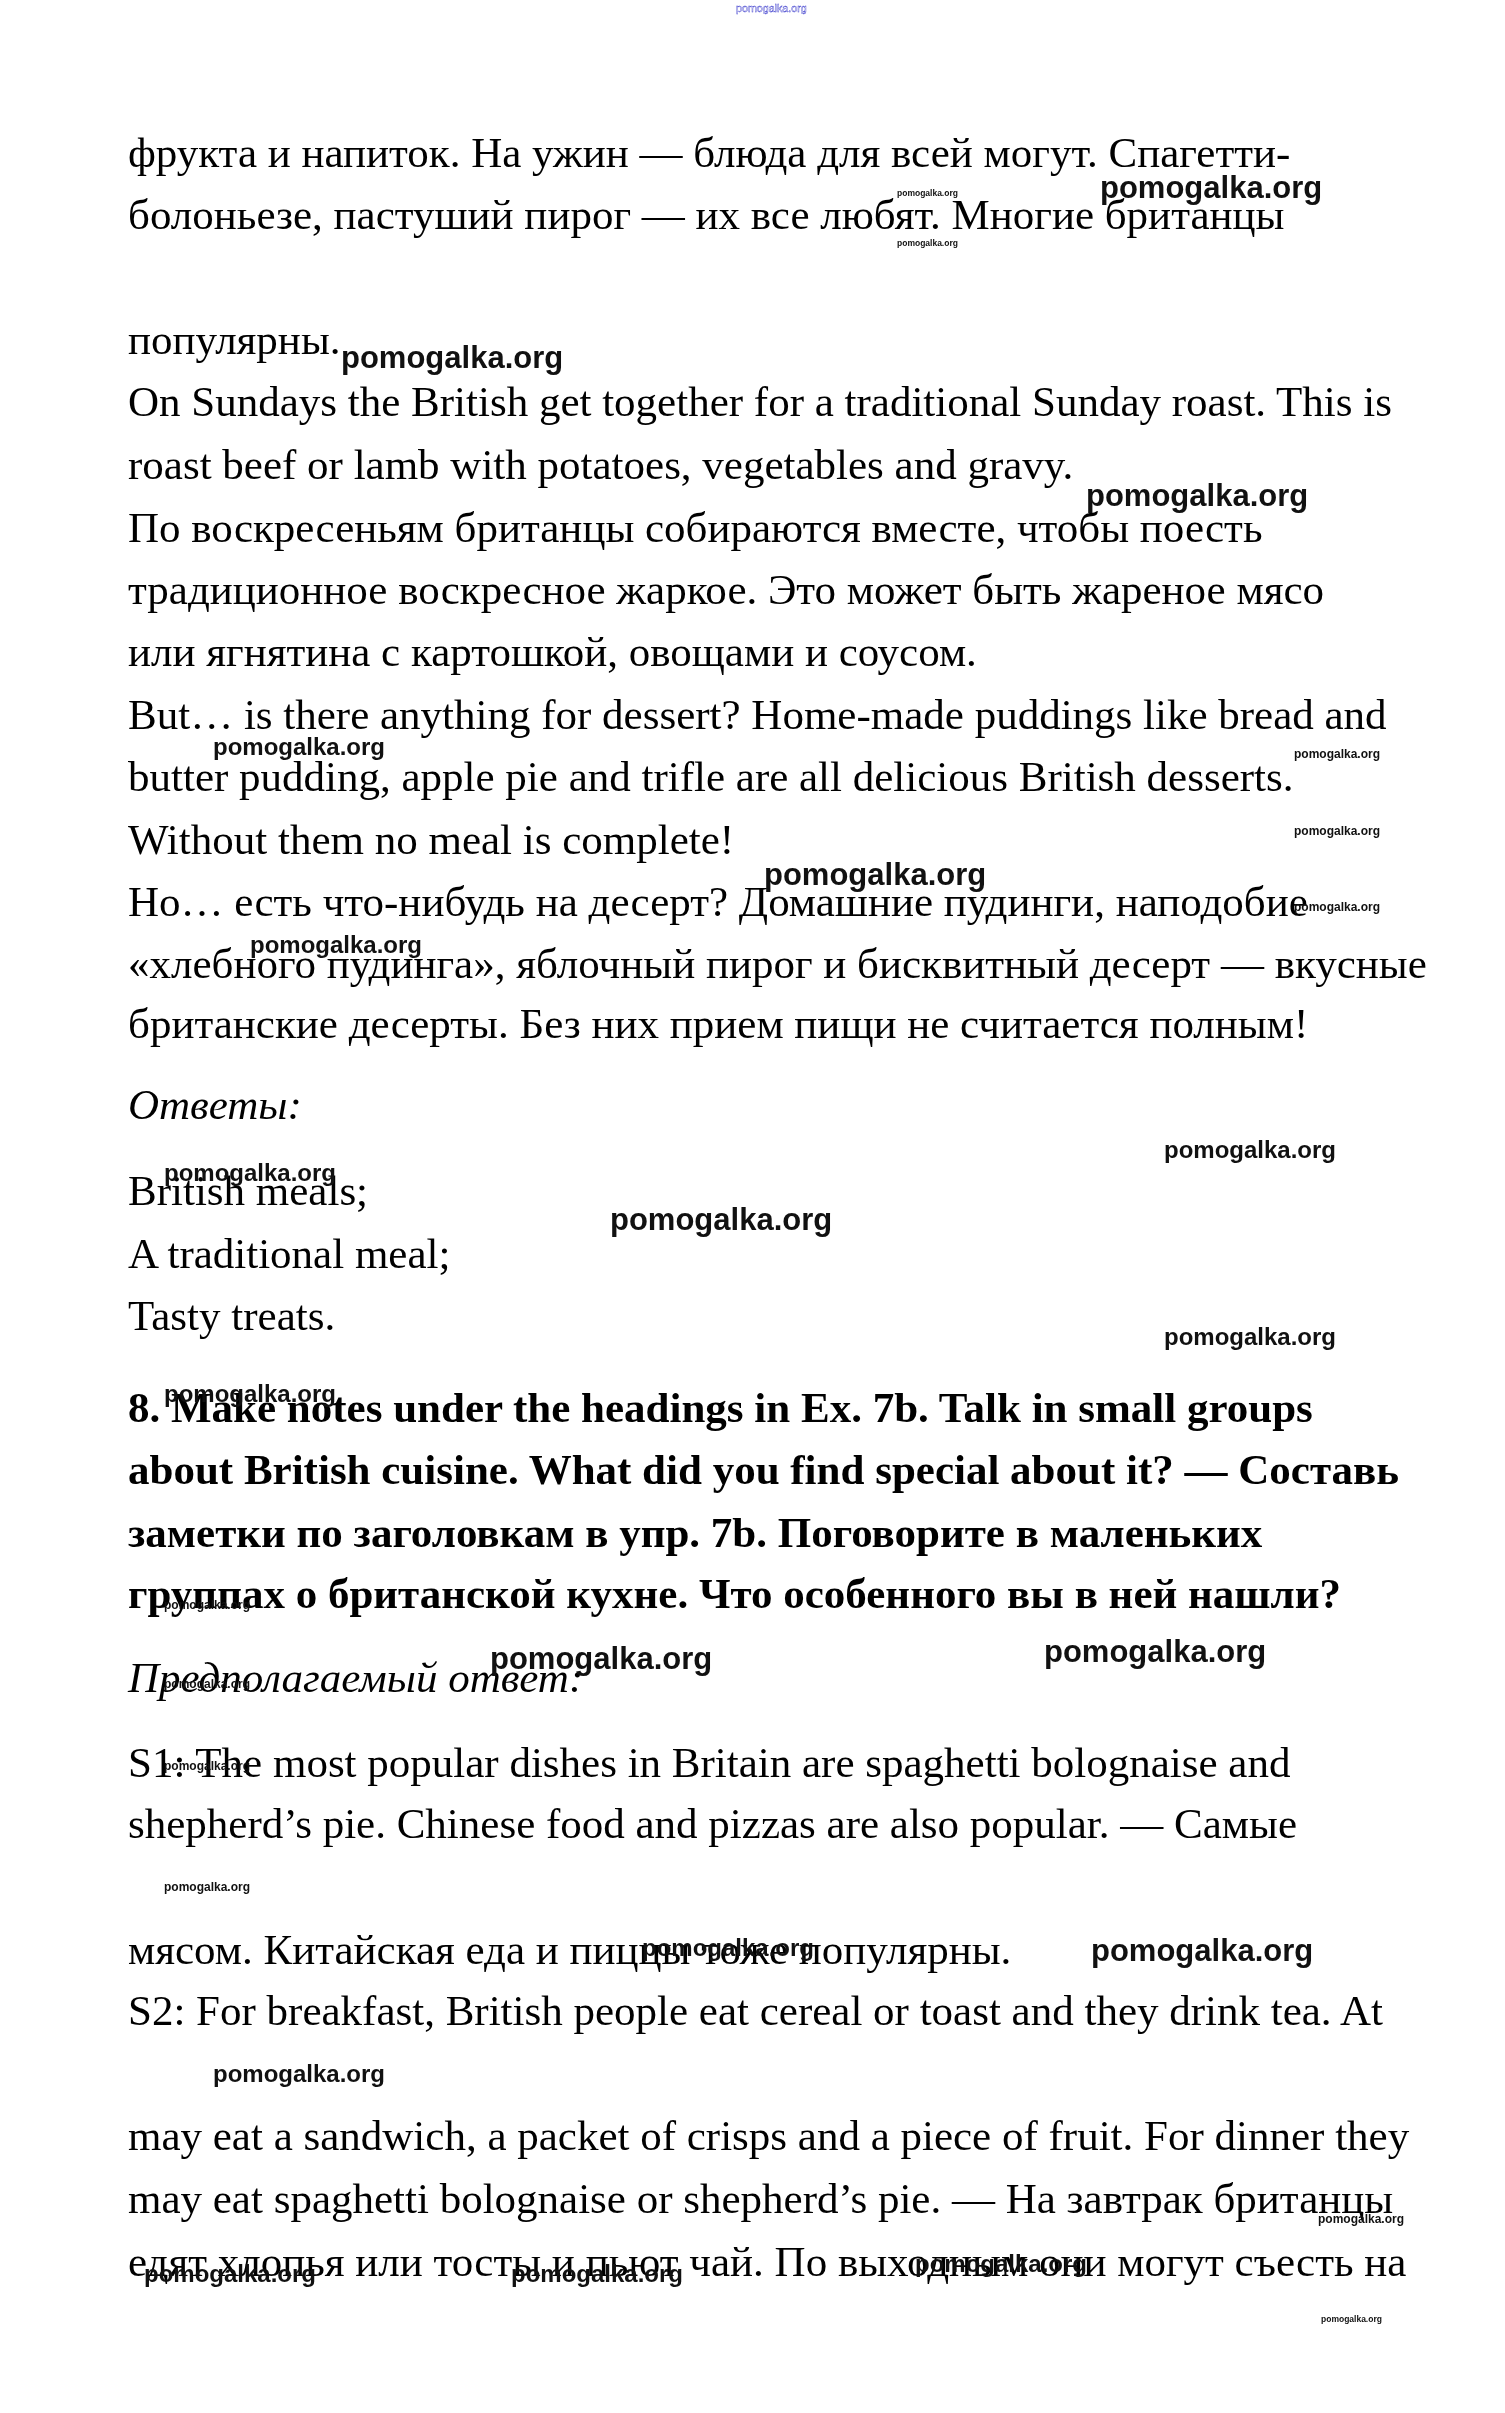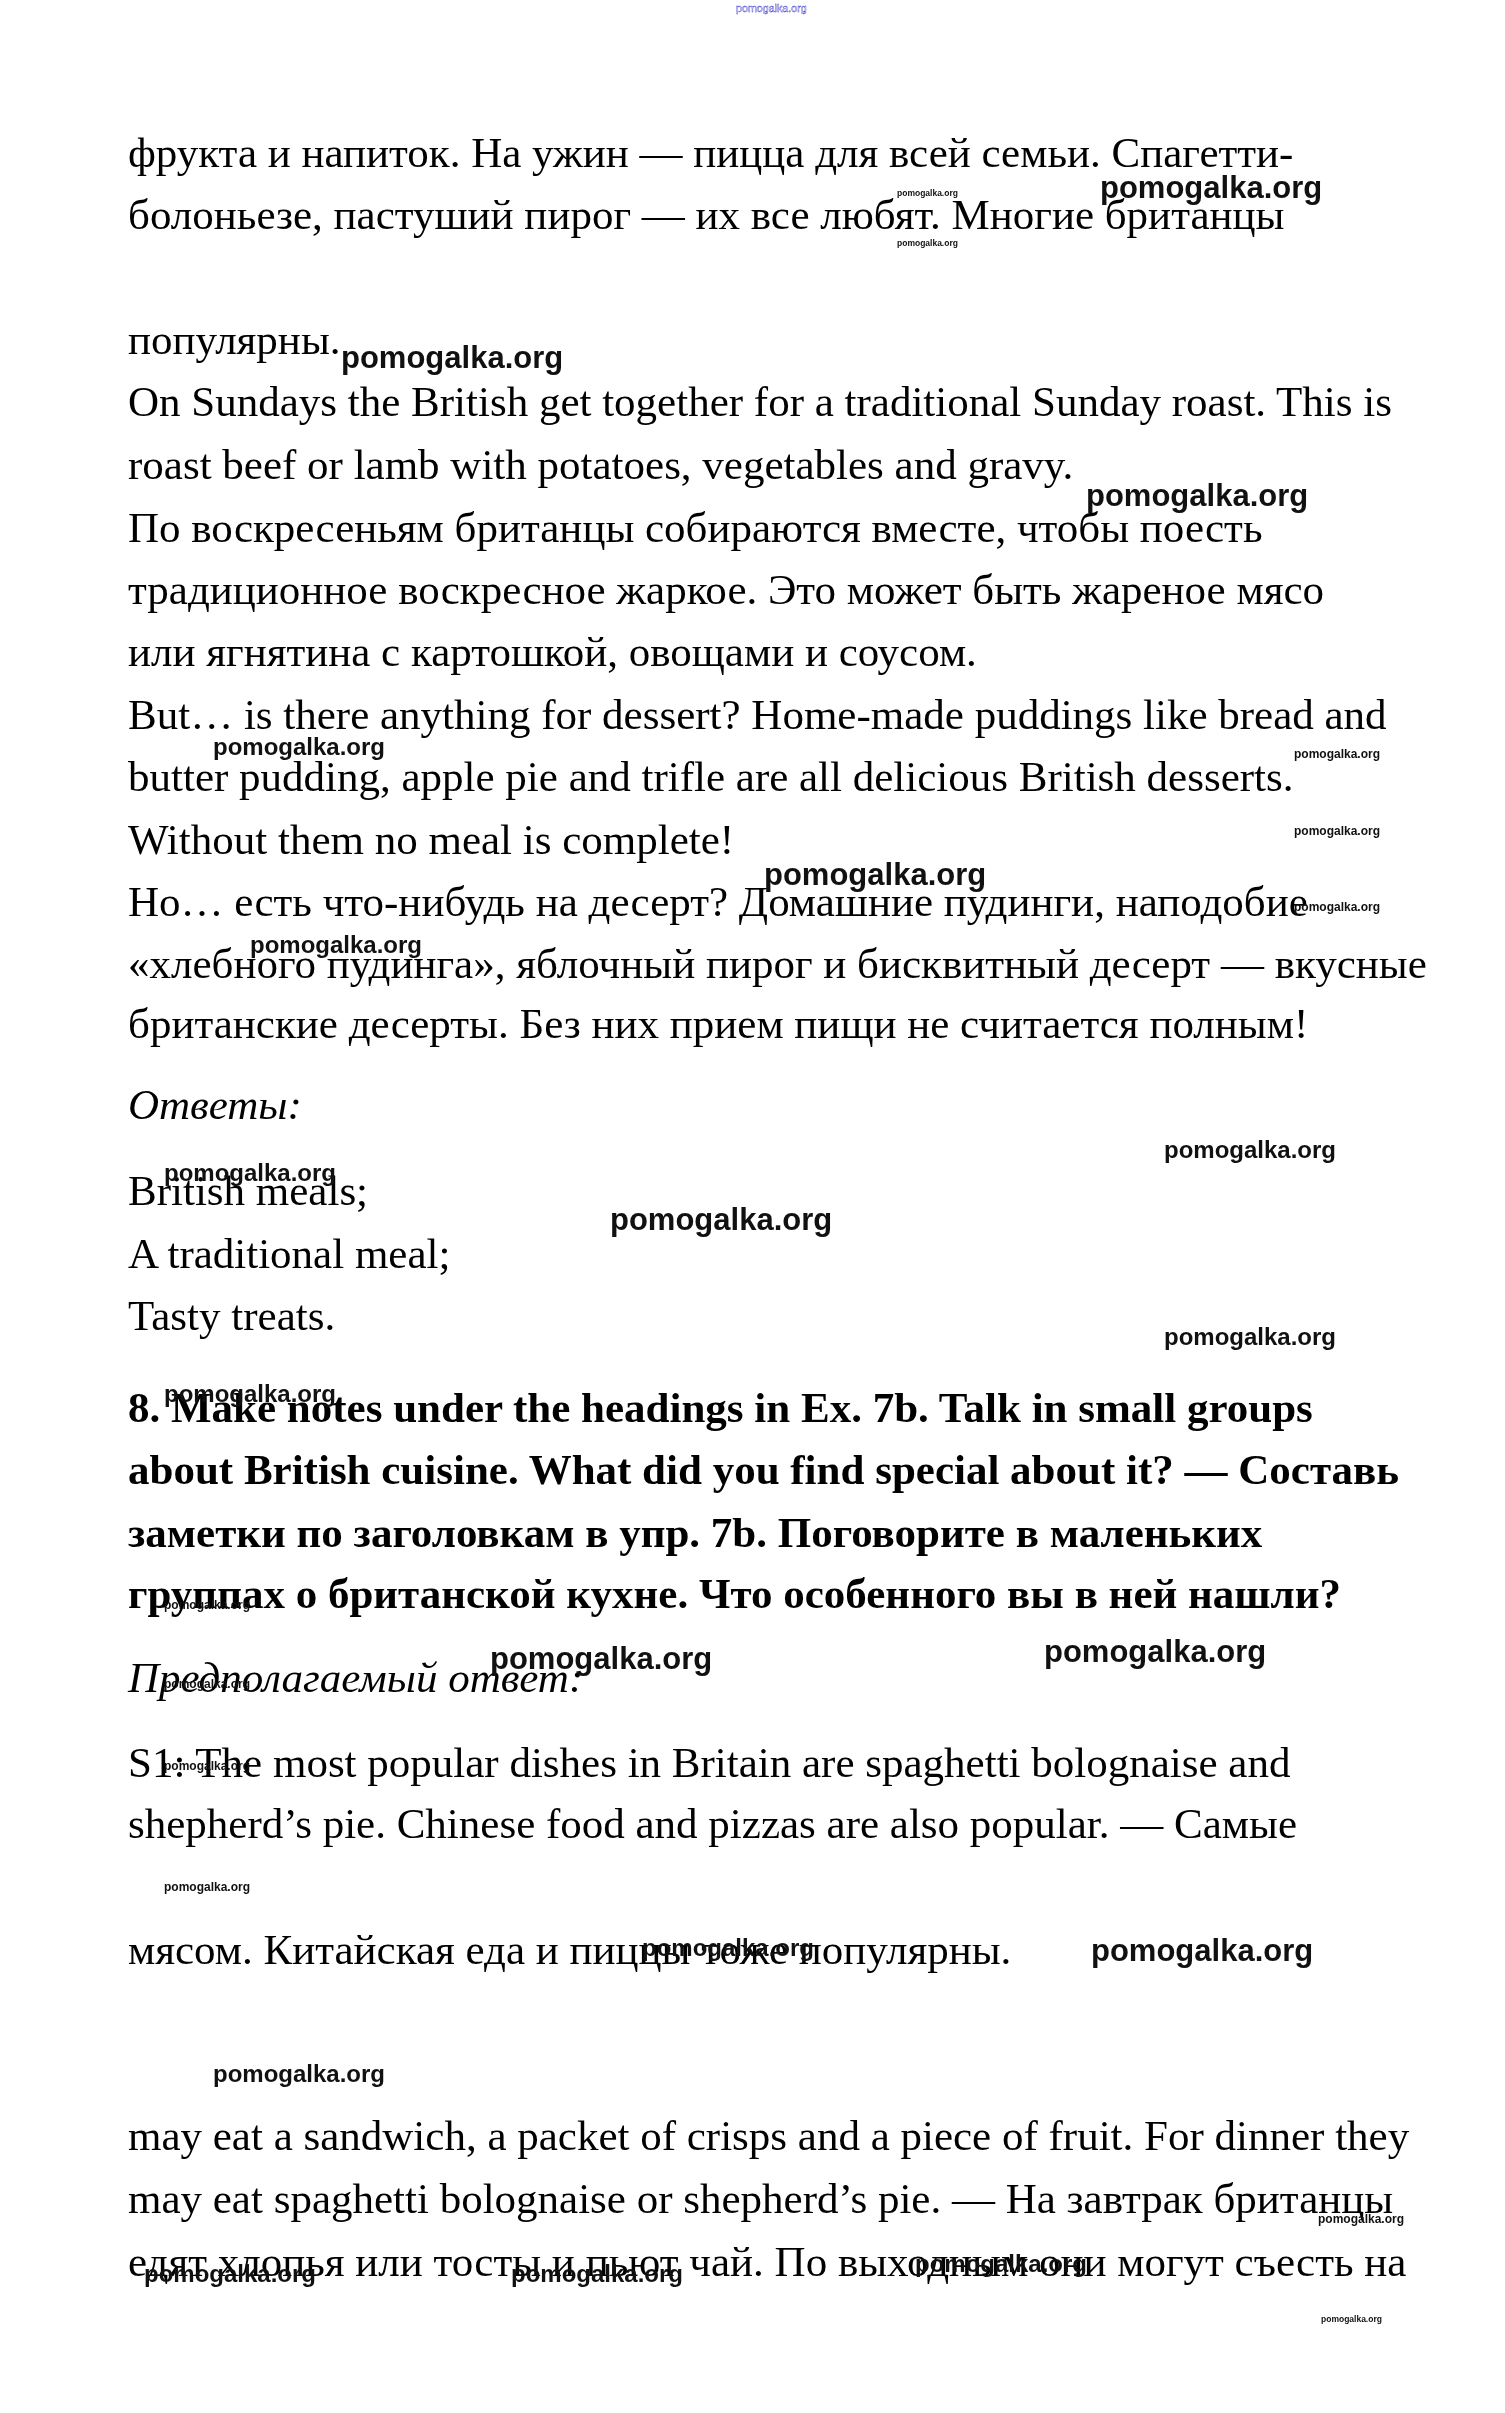--- a/index.html
+++ b/index.html
@@ -26,21 +26,21 @@
     -webkit-text-stroke: 0.4px #3a3acc;
   }
 </style>
 </head>
 <body>
 
 <div class="page">
 
   <div class="wm header" style="left:724px; top:2.8px;">pomogalka.org</div>
 
-  <div class="line" style="top:131px;">фрукта и напиток. На ужин — пицца для всей семьи. Спагетти-</div>
+  <div class="line" style="top:131px;">фрукта и напиток. На ужин — блюда для всей могут. Спагетти-</div>
   <div class="line" style="top:193px;">болоньезе, пастуший пирог — их все любят. Многие британцы</div>
   <div class="line" style="top:318px;">популярны.</div>
   <div class="line" style="top:380px;">On Sundays the British get together for a traditional Sunday roast. This is</div>
   <div class="line" style="top:443px;">roast beef or lamb with potatoes, vegetables and gravy.</div>
   <div class="line" style="top:506px;">По воскресеньям британцы собираются вместе, чтобы поесть</div>
   <div class="line" style="top:568px;">традиционное воскресное жаркое. Это может быть жареное мясо</div>
   <div class="line" style="top:630px;">или ягнятина с картошкой, овощами и соусом.</div>
   <div class="line" style="top:693px;">But… is there anything for dessert? Home-made puddings like bread and</div>
   <div class="line" style="top:755px;">butter pudding, apple pie and trifle are all delicious British desserts.</div>
   <div class="line" style="top:818px;">Without them no meal is complete!</div>
@@ -55,20 +55,21 @@
 
   <div class="line bold" style="top:1386px;">8. Make notes under the headings in Ex. 7b. Talk in small groups</div>
   <div class="line bold" style="top:1448px;">about British cuisine. What did you find special about it? — Составь</div>
   <div class="line bold" style="top:1511px;">заметки по заголовкам в упр. 7b. Поговорите в маленьких</div>
   <div class="line bold" style="top:1572px;">группах о британской кухне. Что особенного вы в ней нашли?</div>
 
   <div class="line italic" style="top:1656px;">Предполагаемый ответ:</div>
   <div class="line" style="top:1741px;">S1: The most popular dishes in Britain are spaghetti bolognaise and</div>
   <div class="line" style="top:1802px;">shepherd’s pie. Chinese food and pizzas are also popular. — Самые</div>
   <div class="line" style="top:1928px;">мясом. Китайская еда и пиццы тоже популярны.</div>
+  <div class="line" style="top:1989px;">S2: For breakfast, British people eat cereal or toast and they drink tea. At</div>
   <div class="line" style="top:2114px;">may eat a sandwich, a packet of crisps and a piece of fruit. For dinner they</div>
   <div class="line" style="top:2177px;">may eat spaghetti bolognaise or shepherd’s pie. — На завтрак британцы</div>
   <div class="line" style="top:2240px;">едят хлопья или тосты и пьют чай. По выходным они могут съесть на</div>
 
   <div class="wm large" style="left:1088px; top:172px;">pomogalka.org</div>
   <div class="wm tiny" style="left:885px; top:189px;">pomogalka.org</div>
   <div class="wm tiny" style="left:885px; top:239px;">pomogalka.org</div>
   <div class="wm large" style="left:329px;  top:342px;">pomogalka.org</div>
   <div class="wm large" style="left:1074px; top:480px;">pomogalka.org</div>
   <div class="wm medium" style="left:201px;  top:735px;">pomogalka.org</div>

